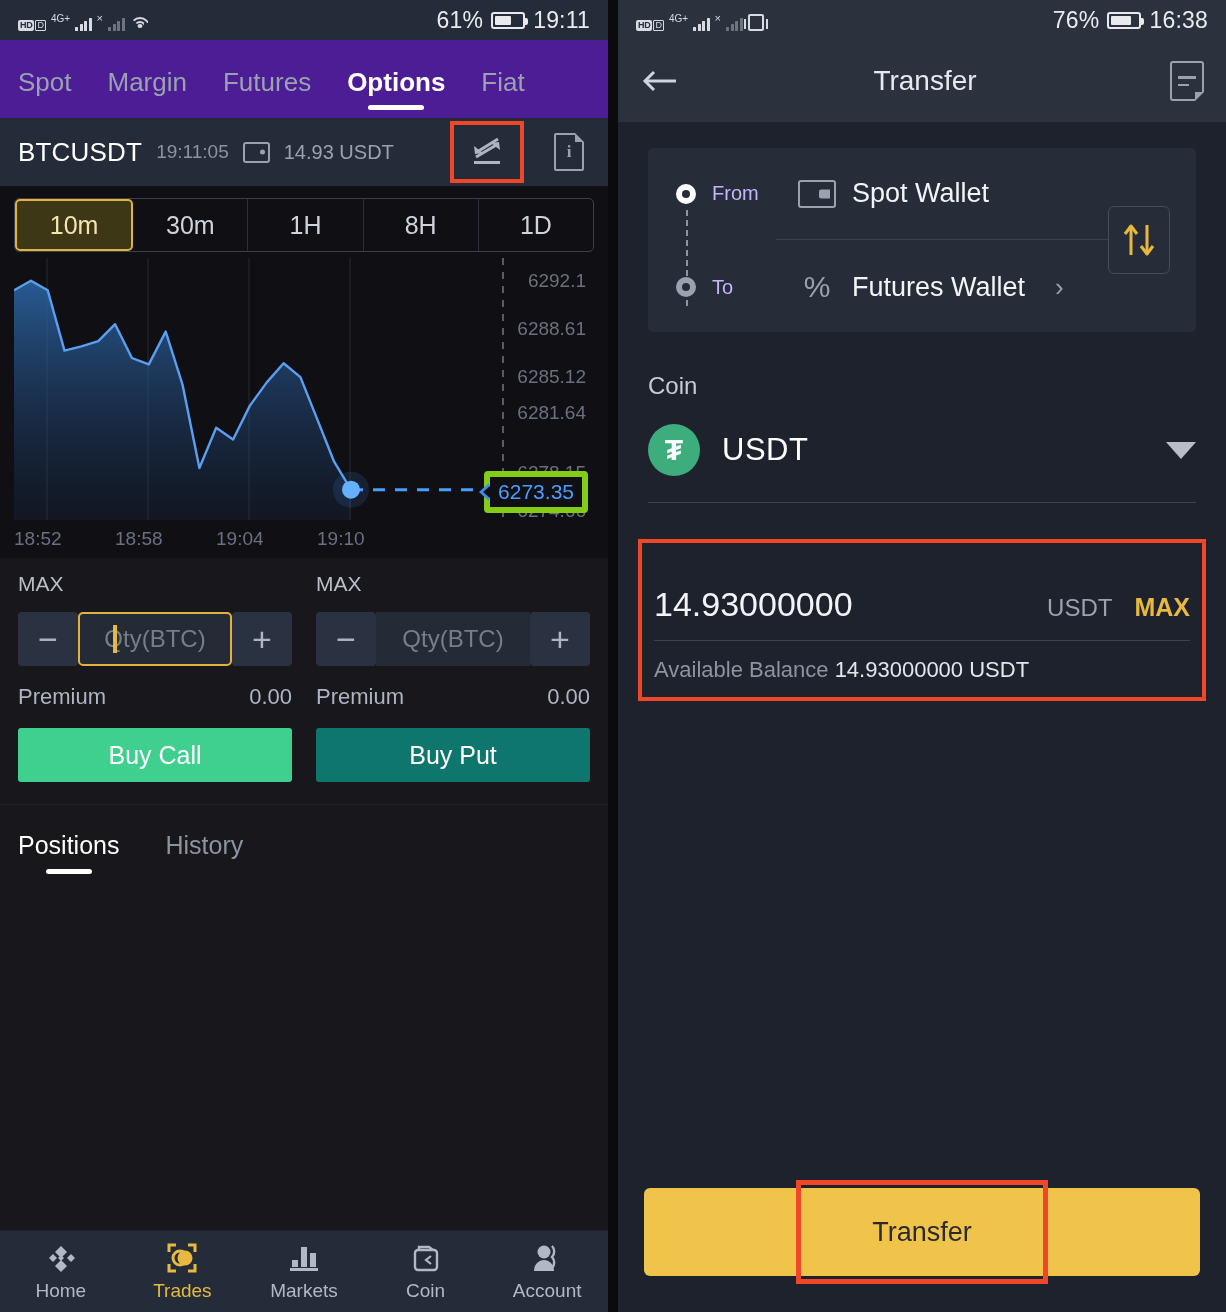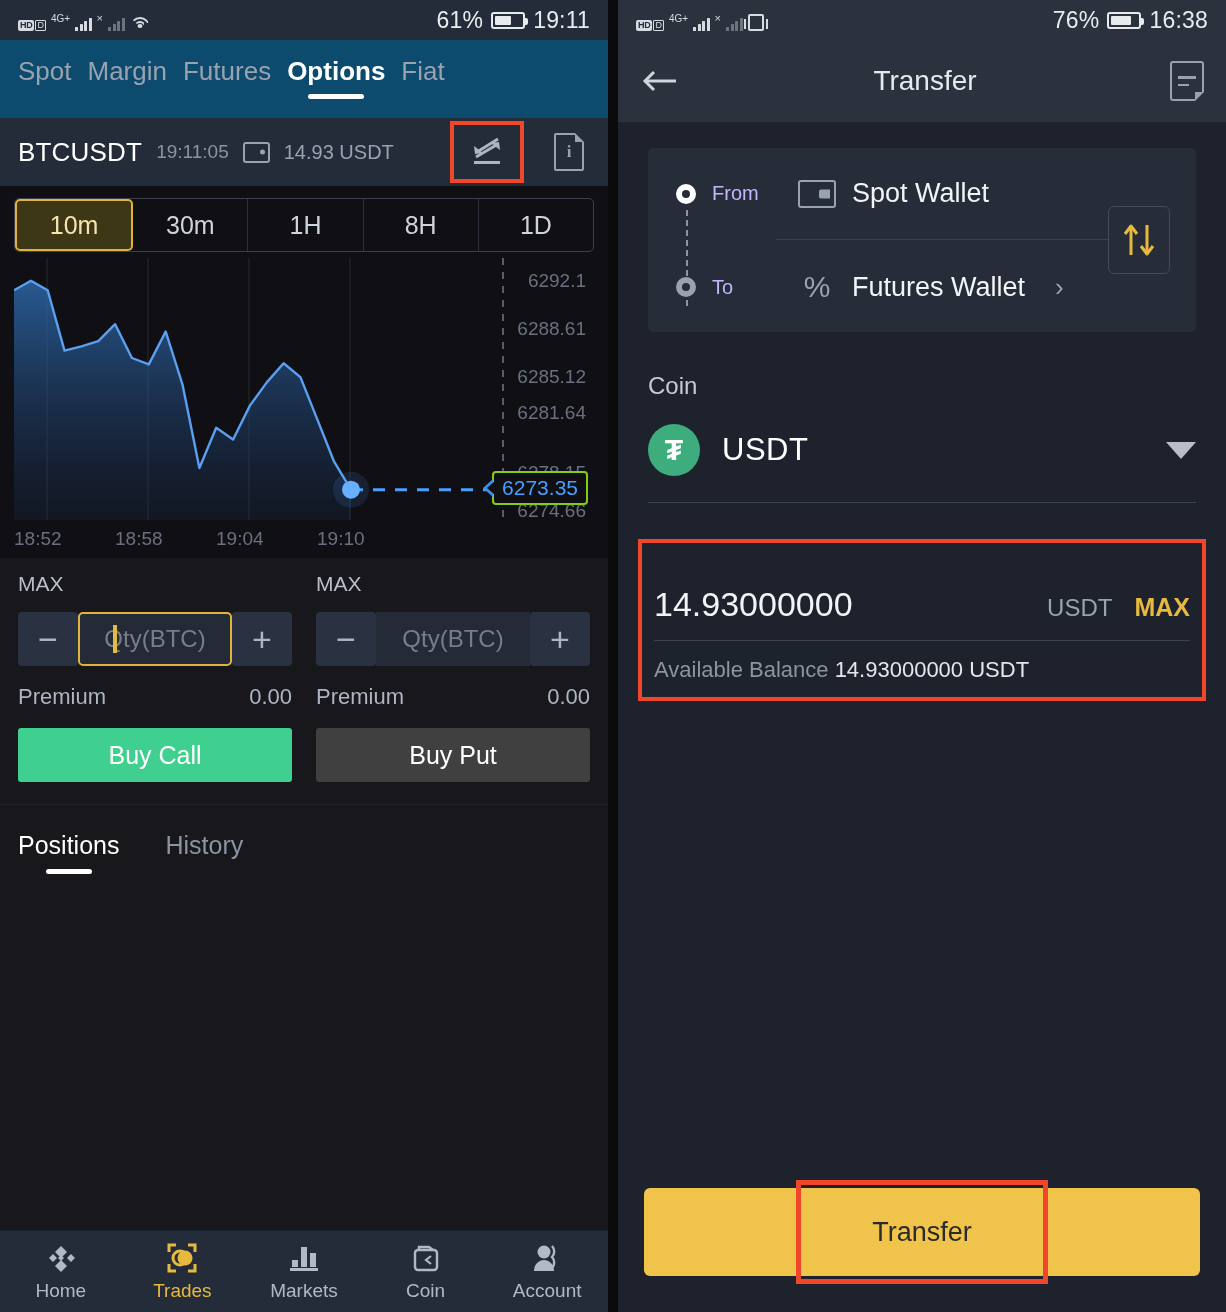--- a/index.html
+++ b/index.html
@@ -53,22 +53,22 @@
   .vib { width:16px;height:17px; border:2px solid #d8dbe2; border-radius:2px; position:relative;}
   .vib:before,.vib:after{content:"";position:absolute;top:3px;width:2px;height:10px;background:#d8dbe2;}
   .vib:before{left:-6px} .vib:after{right:-6px}
   .battery { width: 34px; height: 17px; border: 2px solid #e8eaee; border-radius: 3px; position: relative; padding:2px;}
   .battery:after { content:''; position:absolute; right:-5px; top:4px; width:3px; height:7px; background:#e8eaee; border-radius:0 2px 2px 0;}
   .battery b { display:block; height:100%; background:#e8eaee; border-radius:1px;}
   .sb-pct, .sb-time { font-size: 23px; color: #e9ebef; letter-spacing: .2px; }
 
   
   .toptabs {
-    background: #0c4a6e; display: flex; align-items: flex-start;
-    padding: 16px 18px 0 18px; height: 78px; gap: 16px; position: relative;
+    background: #4c1d95; display: flex; align-items: center;
+    padding: 16px 18px 0 18px; height: 78px; gap: 36px; position: relative;
   }
   .toptab { font-size: 26px; color: #9aa2b0; padding-bottom: 10px; position: relative; }
   .toptab.active { color: #ffffff; font-weight: bold; }
   .toptab.active:after {
     content:''; position:absolute; left:50%; transform:translateX(-50%);
     bottom:-2px; width:56px; height:5px; background:#fff; border-radius:3px;
   }
 
   
   .symbolbar {
@@ -102,21 +102,21 @@
   .period { flex:1; display:flex; align-items:center; justify-content:center;
             font-size:25px; color:#cfd3db; border-right:1px solid #2b2f39;}
   .period:last-child{border-right:none}
   .period.active { background:#3e3716; color:#f3e4b0; border:2px solid #e0b43c; border-radius:5px;}
   .chartbox { position: relative; height: 300px; margin-top: 6px; }
   .chartbox svg { display:block; }
   .ylabels { position:absolute; right: 8px; top: 0; height: 270px; width: 110px;}
   .ylab { position:absolute; right:0; font-size:19px; color:#6a7080; }
   .pricetag {
     position:absolute; right:6px; font-size:21px; color:#4a9eff;
-    border:2px solid #84cc16; border-radius:4px; padding:3px 8px;
+    border:6px solid #84cc16; border-radius:4px; padding:3px 8px;
     background:#101014;
   }
   .pricetag:before{content:'';position:absolute;left:-11px;top:50%;transform:translateY(-50%);
     border-width:9px 10px 9px 0;border-style:solid;border-color:transparent #3d8fe8 transparent transparent;}
   .pricetag:after{content:'';position:absolute;left:-7px;top:50%;transform:translateY(-50%);
     border-width:7px 8px 7px 0;border-style:solid;border-color:transparent #101014 transparent transparent;}
   .xlabels{ position:relative; height:30px; }
   .xlab{ position:absolute; font-size:19px; color:#6a7080; }
 
   
@@ -126,21 +126,21 @@
   .stepper { display:flex; height:54px; }
   .stepbtn { width:60px; background:#2a3140; display:flex;align-items:center;justify-content:center;
              font-size:34px; color:#aeb5c2; border-radius:4px; line-height:0;}
   .qtyin { flex:1; background:#252b36; display:flex; align-items:center; justify-content:center;
            font-size:24px; color:#767d8b; position:relative;}
   .qtyin.focused { border:2px solid #e0b43c; border-radius:5px; }
   .caret { position:absolute; left:50%; transform:translateX(-42px); width:4px;height:28px;background:#e8b93f;}
   .premrow { display:flex; justify-content:space-between; margin-top:18px; font-size:22px; color:#aeb5c2;}
   .actionbtn { margin-top:18px; height:54px; border-radius:3px; display:flex;
                align-items:center;justify-content:center;font-size:25px;color:#fff;}
-  .btn-call{ background:#3fcf8e;} .btn-put{ background:#404040;}
+  .btn-call{ background:#3fcf8e;} .btn-put{ background:#0f766e;}
 
   
   .postabs { background:#17171c; border-top:1px solid #23232a; padding:26px 18px 0 18px;
              display:flex; gap:46px; }
   .postab { font-size:25px; color:#8c93a1; position:relative; padding-bottom:14px;}
   .postab.active{ color:#fff; }
   .postab.active:after{content:'';position:absolute;left:50%;transform:translateX(-50%);
     bottom:0;width:46px;height:5px;background:#fff;border-radius:3px;}
   .posbody{ flex:1; background:#17171c;}
 

